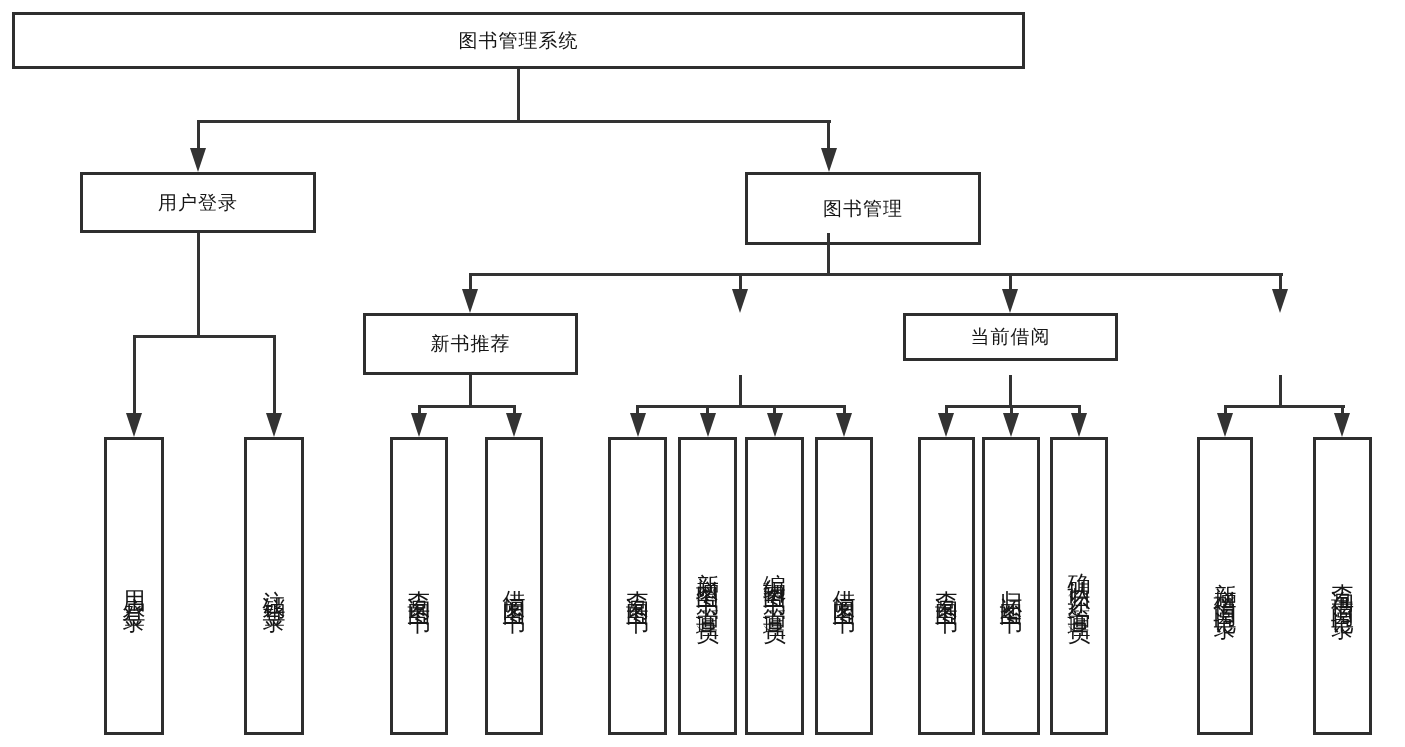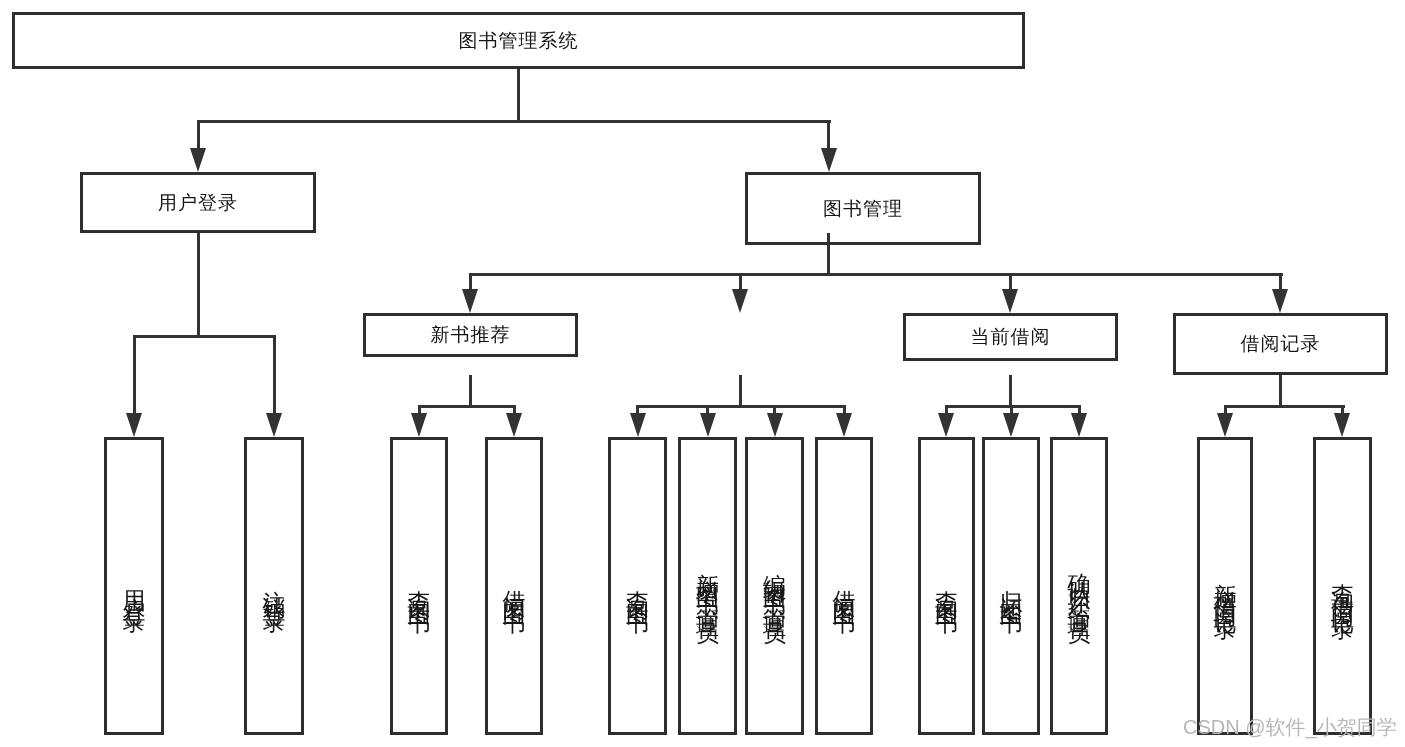--- a/index.html
+++ b/index.html
@@ -85,28 +85,25 @@
     <div class="line" style="left:469px;top:273px;width:3px;height:18px;"></div>
     <div class="arrow" style="left:462px;top:289px;"></div>
     <div class="line" style="left:739px;top:273px;width:3px;height:18px;"></div>
     <div class="arrow" style="left:732px;top:289px;"></div>
     <div class="line" style="left:1009px;top:273px;width:3px;height:18px;"></div>
     <div class="arrow" style="left:1002px;top:289px;"></div>
     <div class="line" style="left:1279px;top:273px;width:3px;height:18px;"></div>
     <div class="arrow" style="left:1272px;top:289px;"></div>
   </div>
 
-  <div class="node h-node" style="left:363px;top:313px;width:215px;height:44px;">
+  <div class="node h-node" style="left:363px;top:313px;width:215px;height:62px;">
     <span>新书推荐</span>
   </div>
   <div class="node h-node" style="left:903px;top:313px;width:215px;height:48px;">
     <span>当前借阅</span>
-  </div>
-  <div class="node h-node" style="left:1173px;top:313px;width:215px;height:62px;">
-    <span>借阅记录</span>
   </div>
 
   <div>
     <div class="line" style="left:469px;top:375px;width:3px;height:30px;"></div>
     <div class="line" style="left:418px;top:405px;width:98px;height:3px;"></div>
     <div class="line" style="left:418px;top:405px;width:3px;height:10px;"></div>
     <div class="arrow" style="left:411px;top:413px;"></div>
     <div class="line" style="left:513px;top:405px;width:3px;height:10px;"></div>
     <div class="arrow" style="left:506px;top:413px;"></div>
   </div>
@@ -181,15 +178,14 @@
     <span>确认归还（管理员）</span>
   </div>
 
   <div class="node v-node" style="left:1197px;top:437px;width:56px;height:298px;">
     <span>新增借阅记录</span>
   </div>
   <div class="node v-node" style="left:1313px;top:437px;width:59px;height:298px;">
     <span>查询借阅记录</span>
   </div>
 
-  <div class="watermark" style="left:1183px;top:714px;">CSDN @软件_小贺同学</div>
 
 </div>
 
 </body></html>

